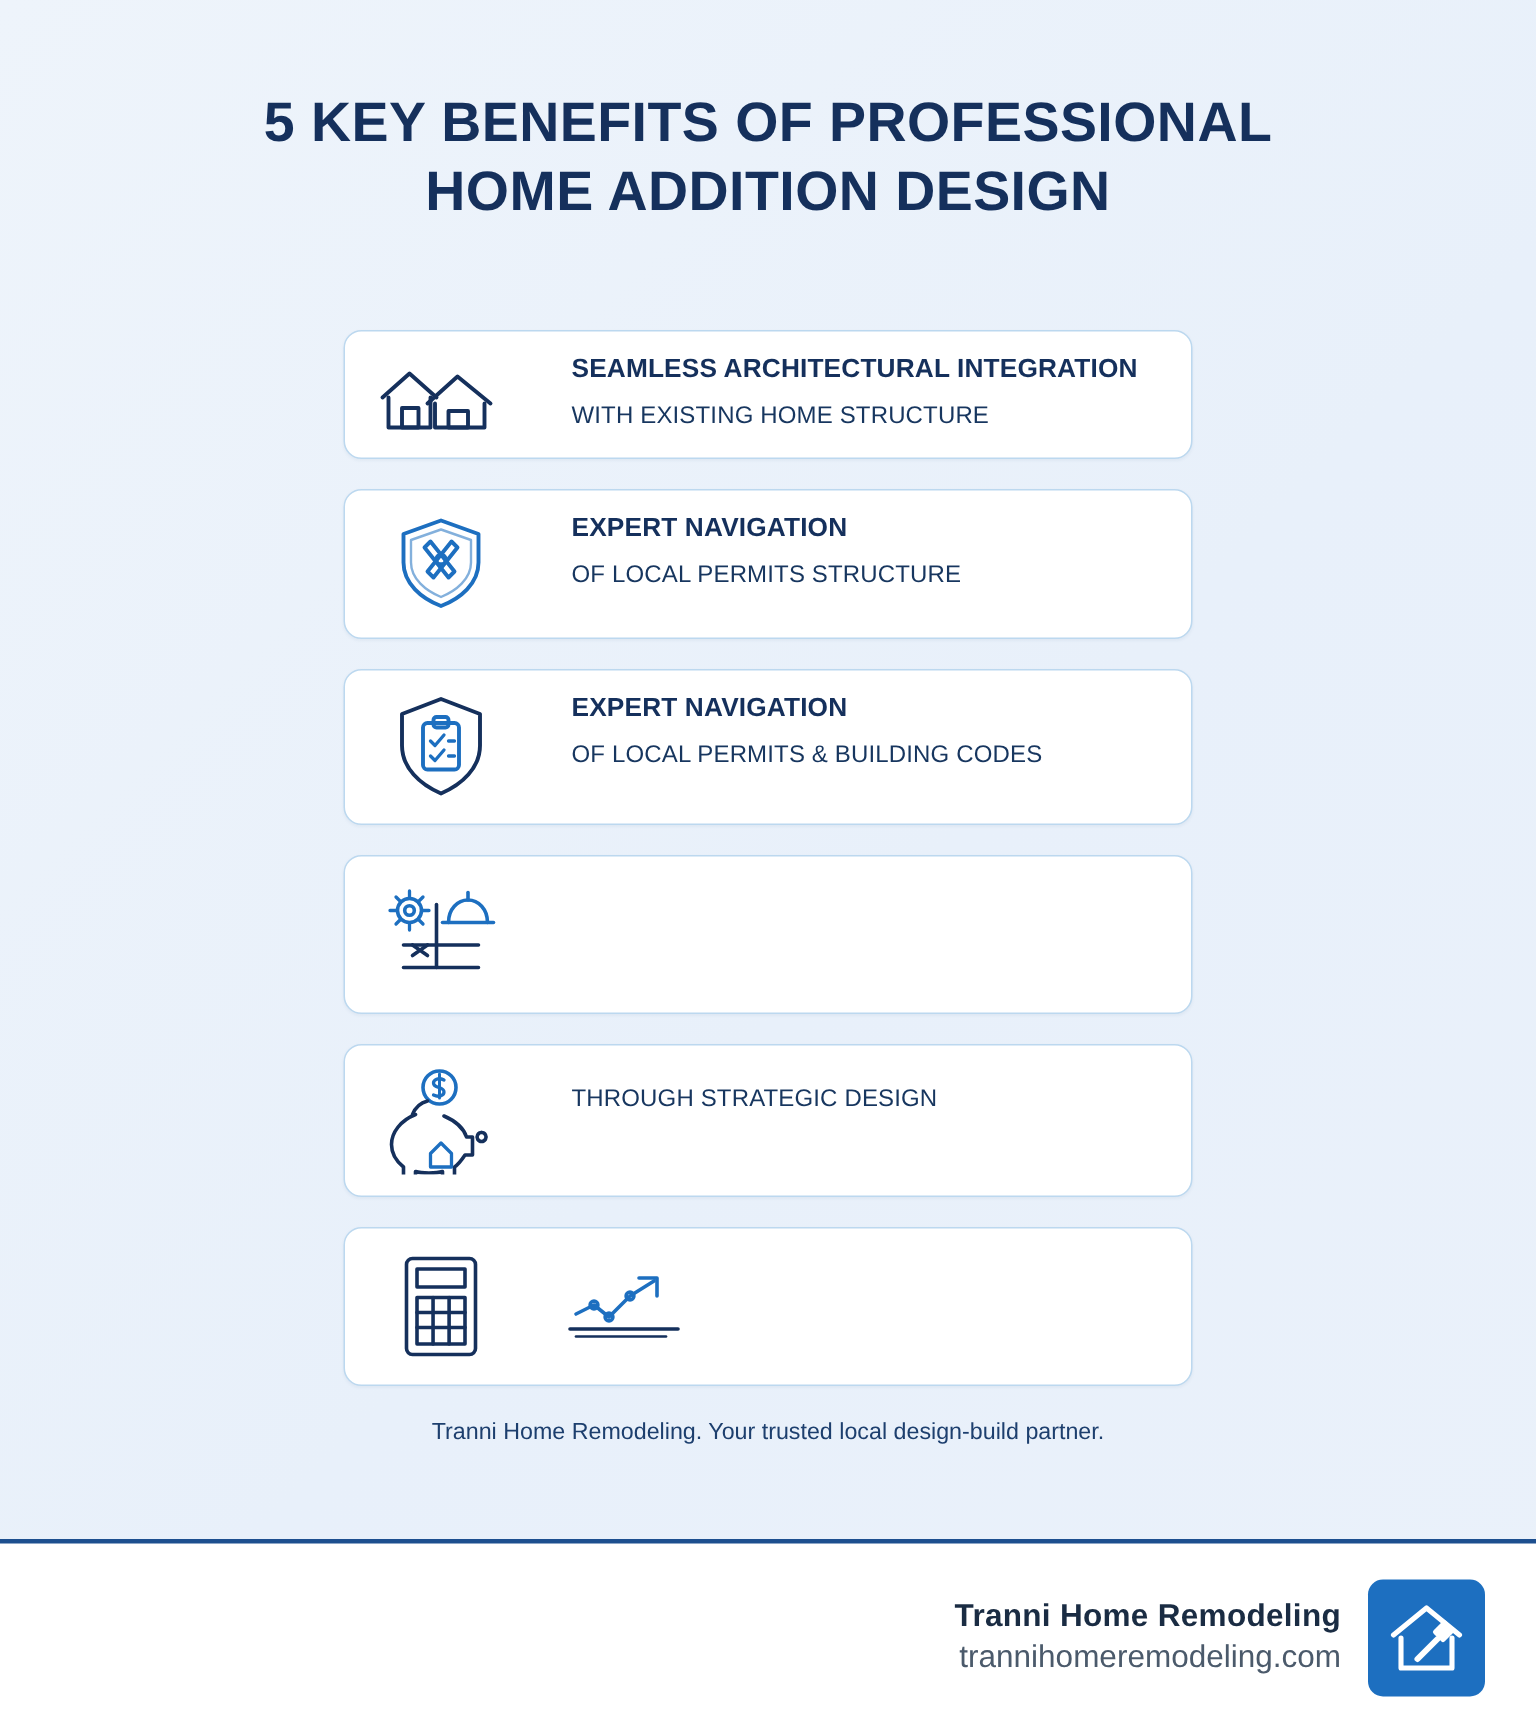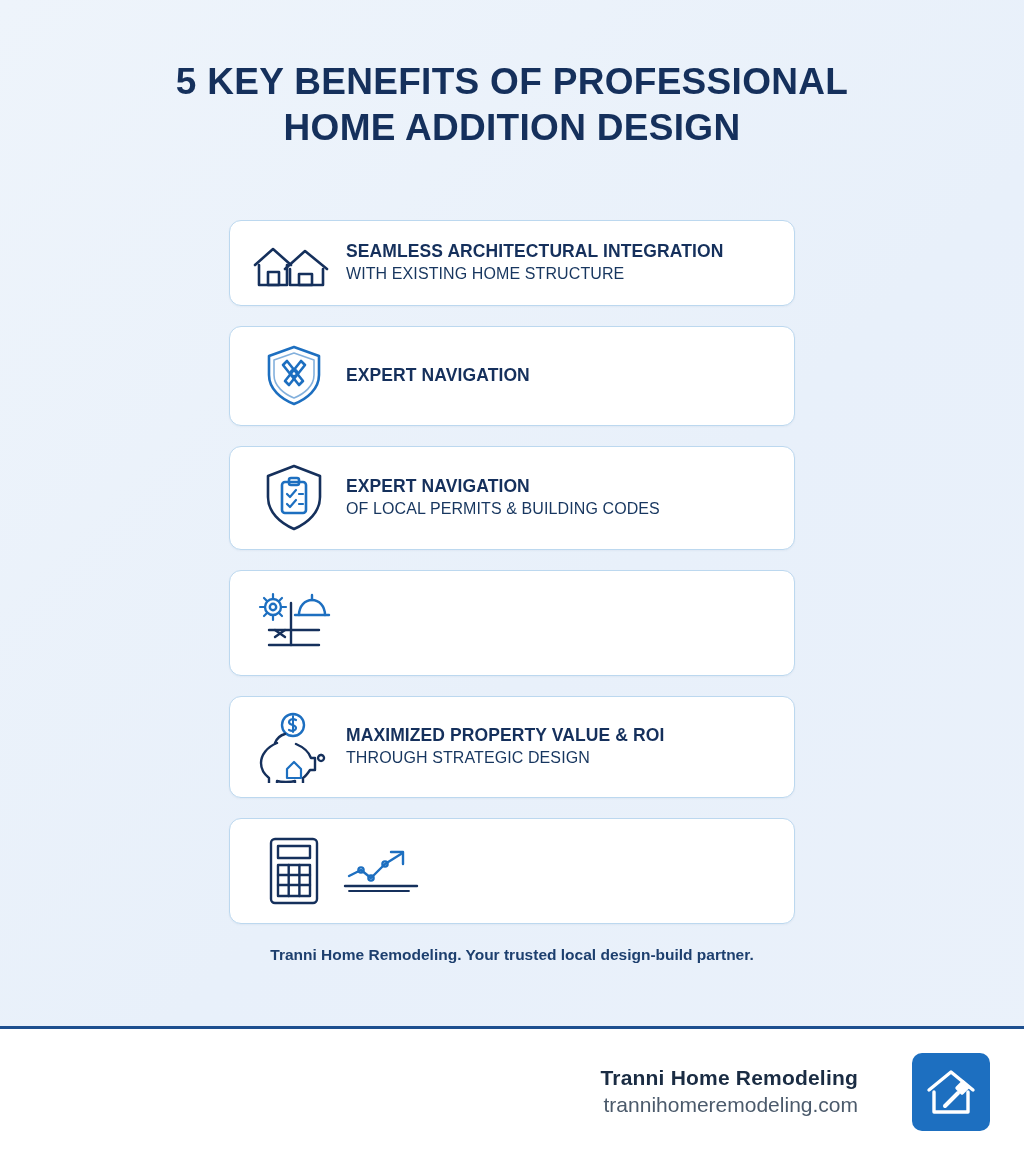--- a/index.html
+++ b/index.html
@@ -47,24 +47,24 @@
     display: flex;
     flex-direction: column;
     gap: 20px;
   }
   .card {
     background: #ffffff;
     border: 1px solid #bcd8ef;
     border-radius: 12px;
     box-shadow: 0 1px 2px rgba(30, 70, 120, 0.05);
     display: flex;
-    align-items: center;
     padding: 14px 18px;
     min-height: 82px;
     box-sizing: border-box;
+    gap: 35px;
   }
   .card-icon {
     width: 92px;
     min-width: 92px;
     display: flex;
     align-items: center;
     justify-content: center;
   }
   .card-text {
     flex: 1 1 auto;
@@ -79,46 +79,45 @@
     text-transform: uppercase;
     line-height: 1.22;
   }
   .card-sub {
     color: #17365f;
     font-size: 16px;
     font-weight: normal;
     letter-spacing: 0.1px;
     text-transform: uppercase;
     line-height: 1.3;
-    margin-top: 2px;
+    margin-top: 12px;
   }
   .card-extra {
     width: 84px;
     min-width: 84px;
     display: flex;
     align-items: center;
     justify-content: center;
   }
   .tagline {
     margin-top: 22px;
     color: #1d3f6e;
     font-size: 15.5px;
-    font-weight: bold;
+    font-weight: normal;
     text-align: center;
   }
   .footer {
     height: 128px;
     background: #ffffff;
     border-top: 3px solid #1d4f8f;
     display: flex;
     align-items: center;
     justify-content: flex-end;
     padding-right: 34px;
     box-sizing: border-box;
-    gap: 36px;
   }
   .footer-text {
     text-align: right;
     margin-right: 18px;
   }
   .brand-name {
     color: #1a2c43;
     font-size: 21px;
     font-weight: bold;
     letter-spacing: 0.2px;
@@ -179,20 +178,21 @@
               <path d="M35 6 L60 15 V34 C60 48 48 58 35 63 C22 58 10 48 10 34 V15 Z"></path>
               <path d="M35 12 L55 19 V34 C55 45 45 53 35 57 C25 53 15 45 15 34 V19 Z" stroke-width="1.6" opacity="0.55"></path>
               <path d="M24 24 L28 20 L44 40 L40 44 Z"></path>
               <path d="M46 24 L42 20 L26 40 L30 44 Z"></path>
               <circle cx="35" cy="32" r="3.2"></circle>
             </g>
           </svg>
         </div>
         <div class="card-text">
           <div class="card-title">EXPERT NAVIGATION</div>
+          <div class="card-sub">OF LOCAL PERMITS STRUCTURE</div>
         </div>
       </div>
 
       <div class="card">
         <div class="card-icon">
           <svg width="70" height="74" viewBox="0 0 70 74">
             <g fill="none" stroke="#15305c" stroke-width="2.6" stroke-linejoin="round" stroke-linecap="round">
               <path d="M35 5 L61 15 V36 C61 51 49 62 35 68 C21 62 9 51 9 36 V15 Z"></path>
               <rect x="23" y="21" width="24" height="31" rx="3" stroke="#1d6fc0"></rect>
               <rect x="30" y="17" width="10" height="7" rx="2" stroke="#1d6fc0"></rect>
@@ -238,21 +238,20 @@
               <path d="M45 9 c-4 -2 -7 0 -7 2 c0 4 7 2 7 6 c0 2 -3 4 -7 2" stroke="#1d6fc0" stroke-width="2.2"></path>
               <path d="M42 5 v16" stroke="#1d6fc0" stroke-width="2"></path>
               <path d="M26 32 c-10 4 -16 12 -16 20 c0 6 3 11 8 15 v7 h8 v-4 c3 1 6 1 9 1 c3 0 6 0 9 -1 v4 h8 v-7 c3 -2 5 -5 7 -8 h5 v-12 h-4 c-2 -6 -8 -11 -15 -14"></path>
               <path d="M70 44 a3 3 0 1 0 0.1 0"></path>
               <path d="M24 32 c2 -5 6 -8 10 -9"></path>
               <path d="M36 58 l7 -7 l7 7 v9 h-14 z" stroke="#1d6fc0" stroke-width="2.2"></path>
             </g>
           </svg>
         </div>
         <div class="card-text">
-          <div class="card-title">MAXIMIZED PROPERTY VALUE &amp; ROI</div>
           <div class="card-sub">THROUGH STRATEGIC DESIGN</div>
         </div>
       </div>
 
       <div class="card">
         <div class="card-icon">
           <svg width="62" height="76" viewBox="0 0 62 76">
             <g fill="none" stroke="#15305c" stroke-width="2.4" stroke-linejoin="round" stroke-linecap="round">
               <rect x="8" y="6" width="46" height="64" rx="4"></rect>
               <rect x="15" y="13" width="32" height="12"></rect>

